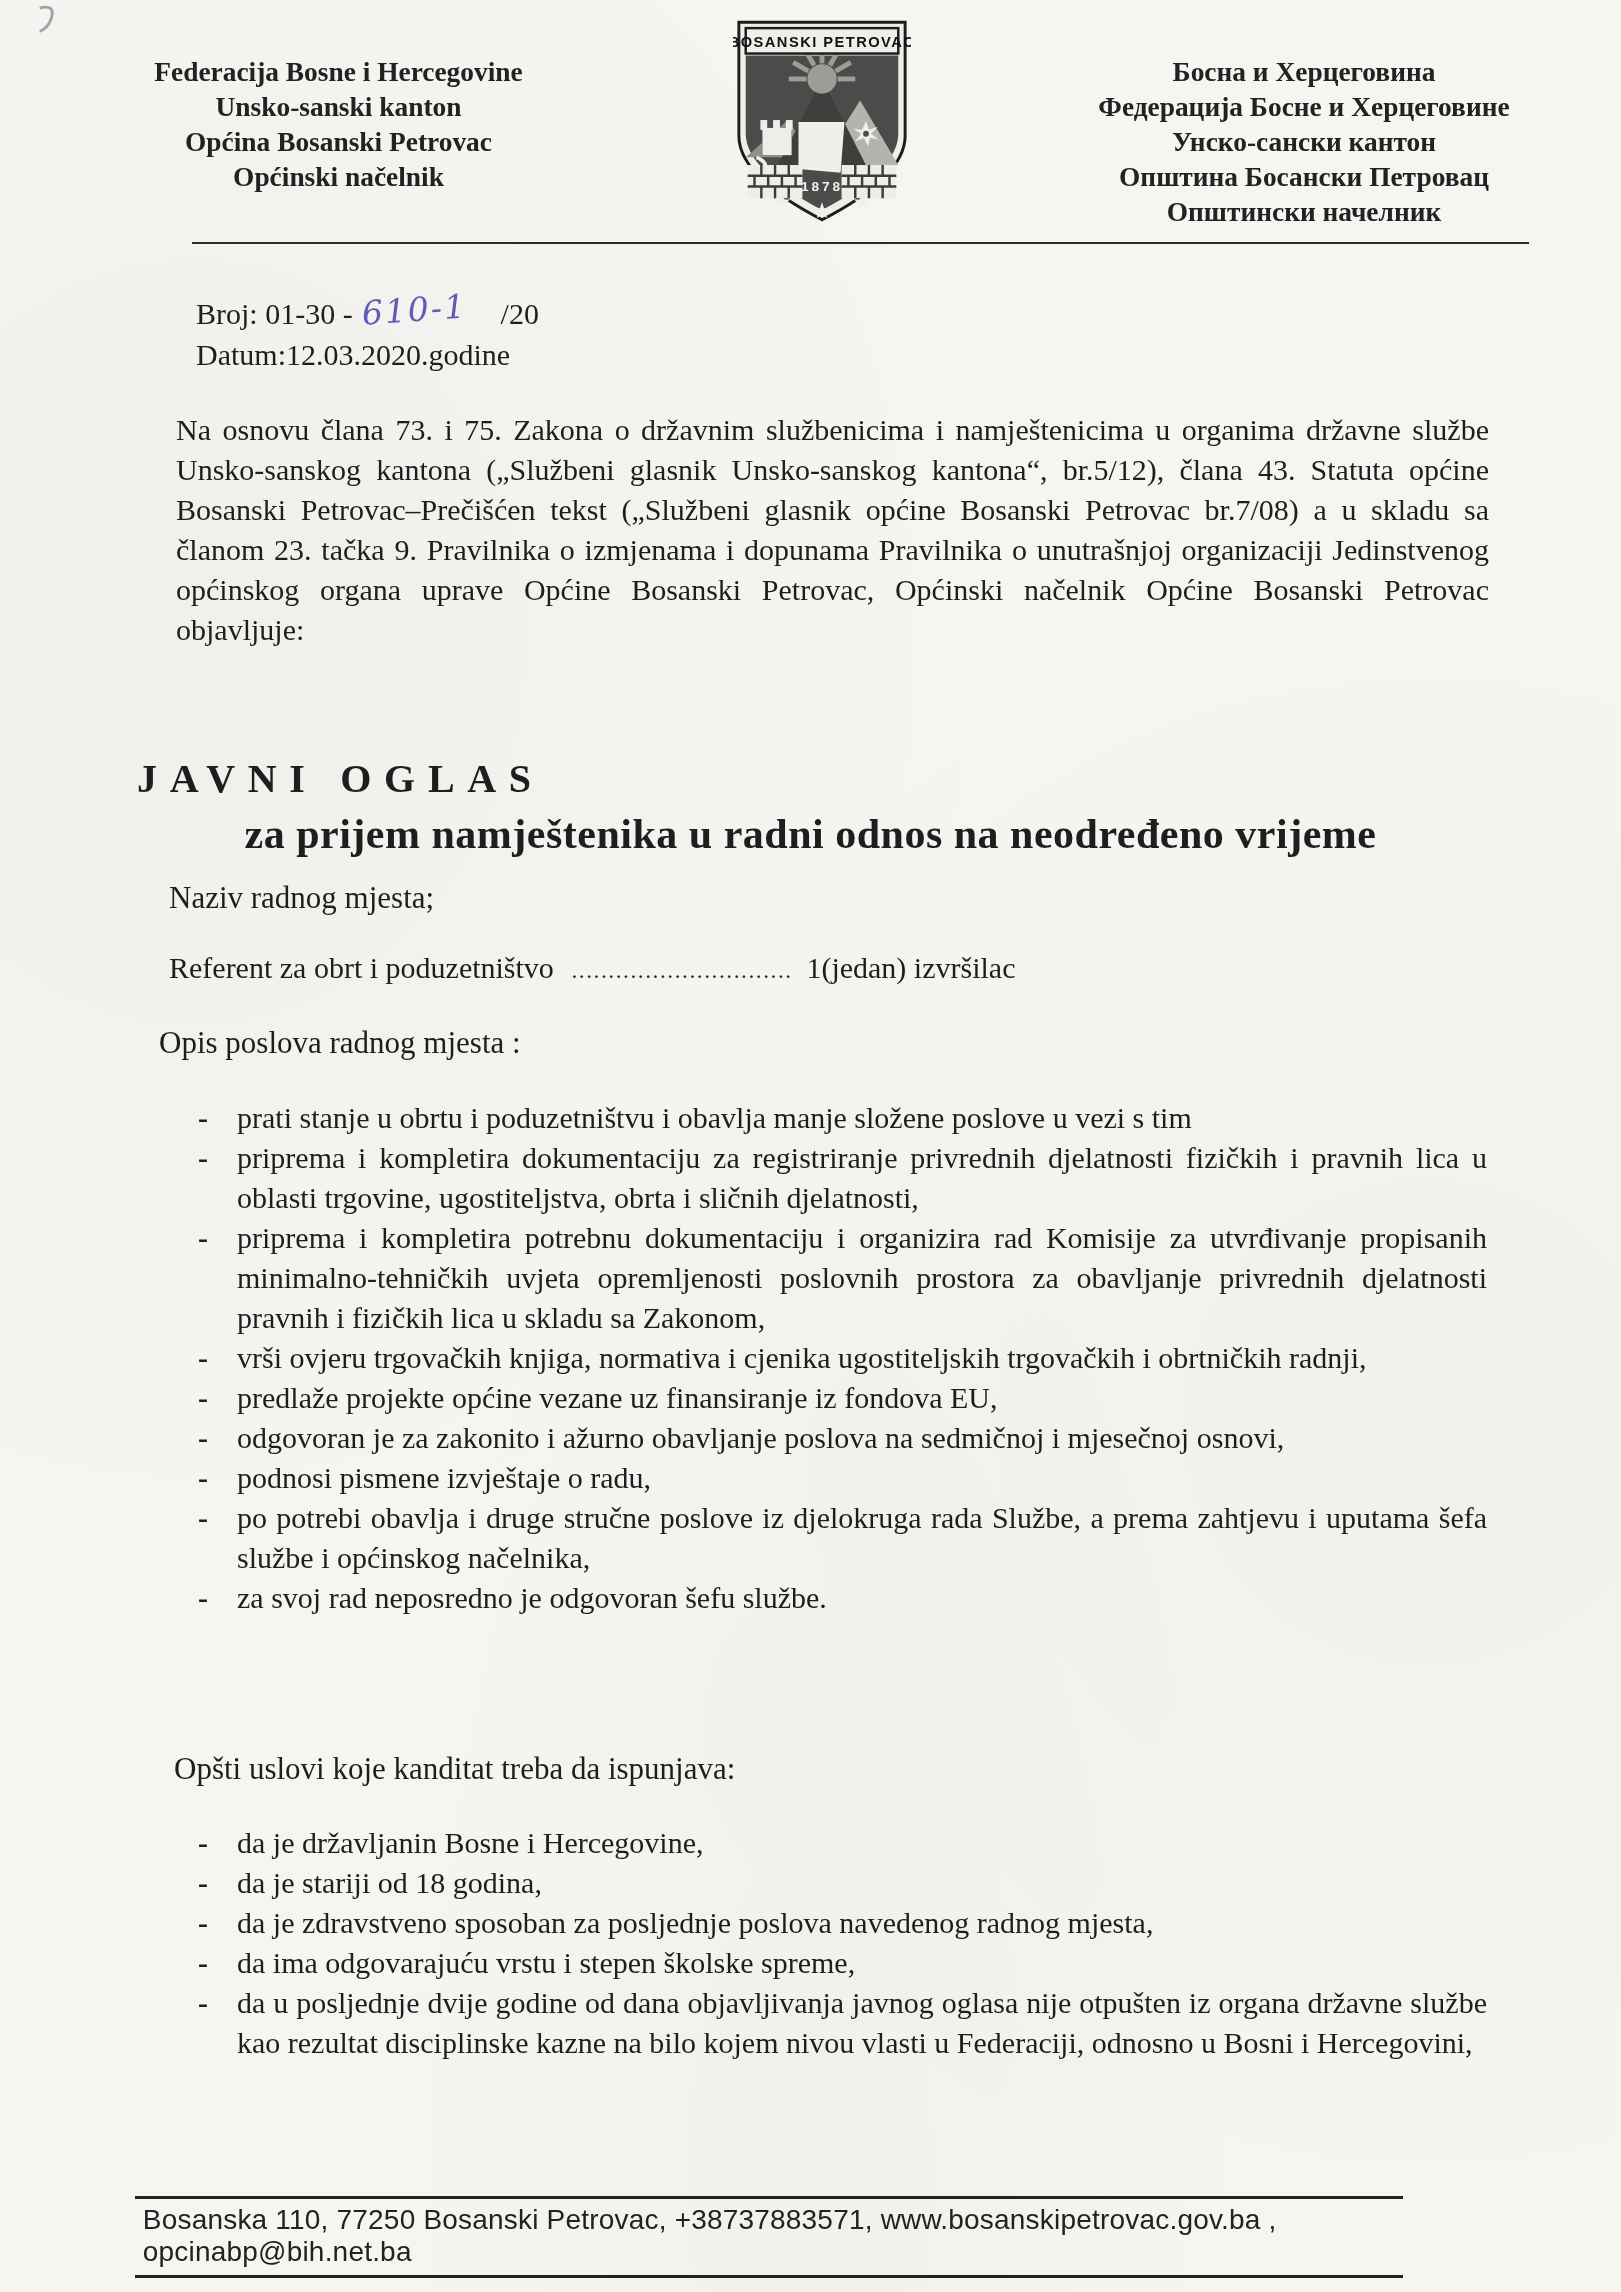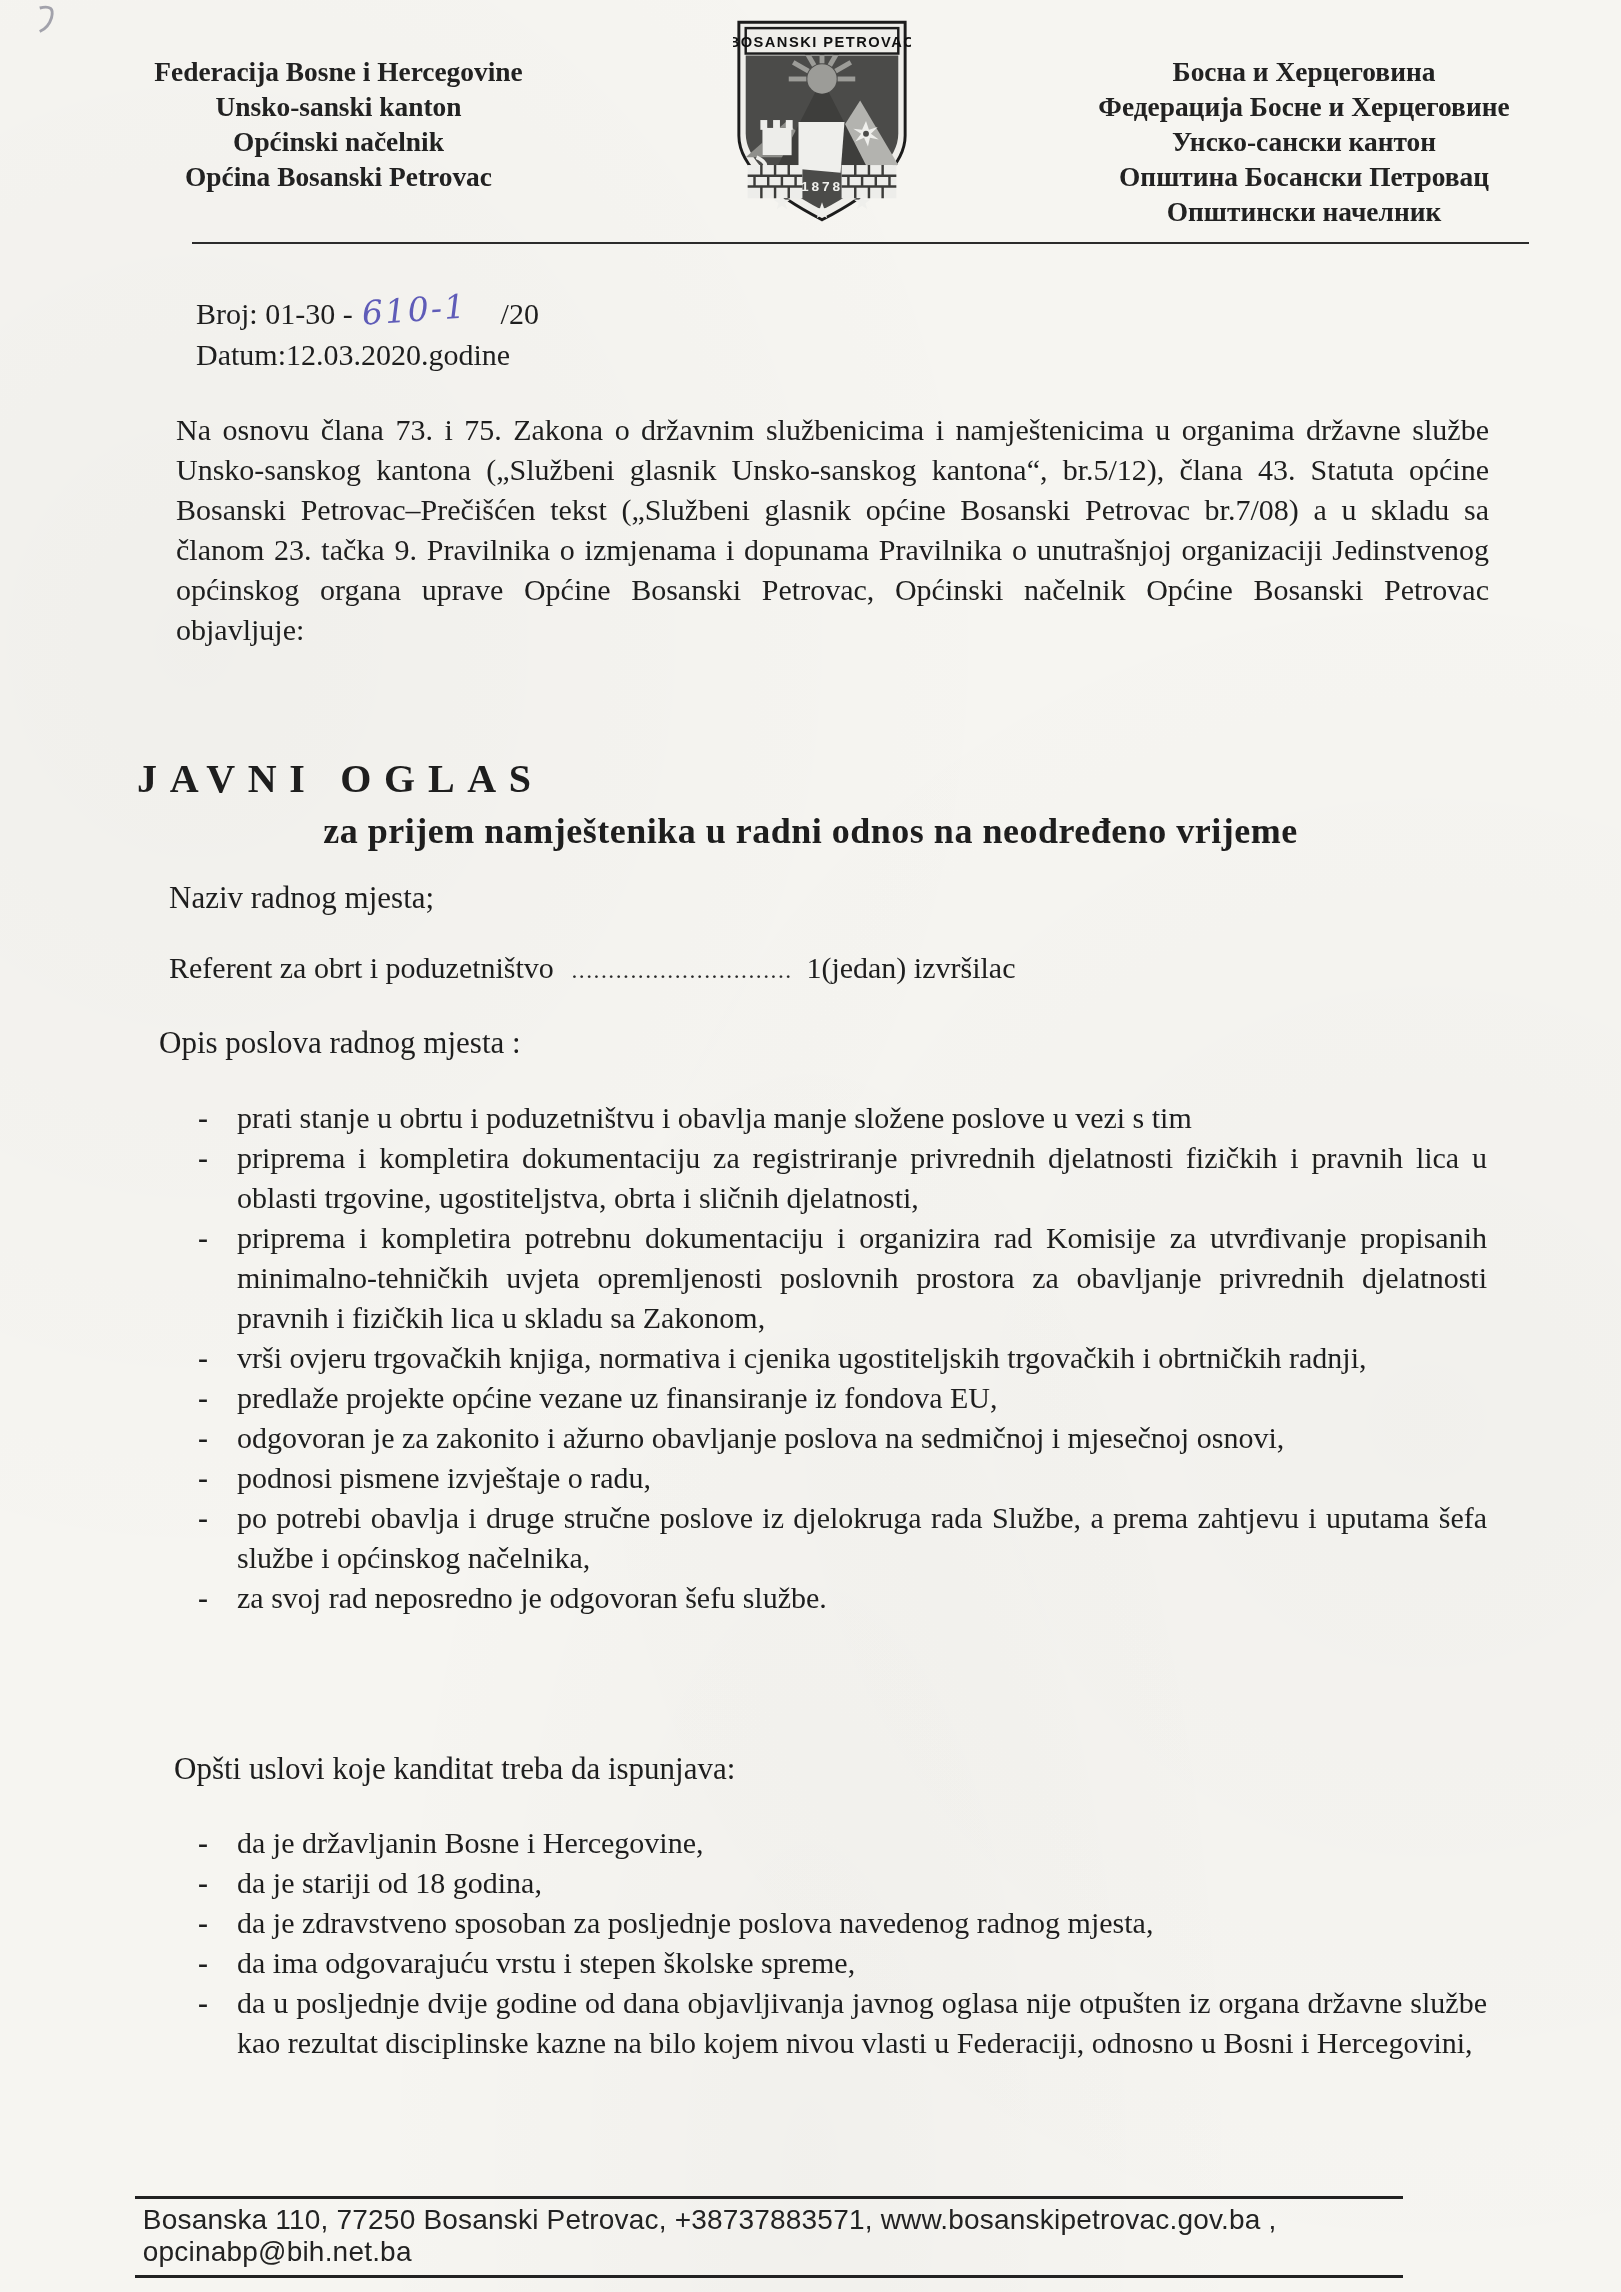--- a/index.html
+++ b/index.html
@@ -49,21 +49,21 @@
   }
   
   .title{
     position:absolute;top:755px;left:137px;width:1347px;
     text-align:left;font-weight:bold;
     font-size:40px;letter-spacing:12.7px;
   }
   .subtitle{
     position:absolute;top:810px;left:137px;width:1347px;
     text-align:center;font-weight:bold;
-    font-size:36px;letter-spacing:0.5px;
+    font-size:42px;letter-spacing:0.5px;
   }
   
   .section-heading{position:absolute;font-weight:normal;font-size:31px;}
   .h-naziv{top:880px;left:169px;}
   .h-opis{top:1025px;left:159px;}
   .h-opsti{top:1751px;left:174px;}
   
   .position-line{position:absolute;top:951px;left:169px;font-size:30px;white-space:nowrap;}
   .dots{font-size:23.5px;letter-spacing:1.5px;color:#2a2a2a;margin:0 13.7px 0 17.6px;}
   
@@ -96,23 +96,23 @@
     <path d="M14,6 Q30,2 26,16 Q23,26 14,30" fill="none" stroke="#8d8d9a" stroke-width="3" opacity="0.8"></path>
   </svg>
 
   <div class="header-col left">
 
 
       <div class="org-line">Federacija Bosne i Hercegovine</div>
 
       <div class="org-line">Unsko-sanski kanton</div>
 
+      <div class="org-line">Općina Bosanski Petrovac</div>
+
       <div class="org-line">Općinski načelnik</div>
-
-      <div class="org-line">Općina Bosanski Petrovac</div>
     </div>
 
   <div class="coa">
     <svg width="178" height="208" viewBox="0 0 182 212">
 
       <path d="M6,4 H176 V120 Q176 162 91 206 Q6 162 6 120 Z" fill="#efeeea" stroke="#1c1c1c" stroke-width="3"></path>
 
       <path d="M13,38 H169 V118 Q169 155 91 196 Q13 155 13 118 Z" fill="#4b4b49"></path>
 
       <polygon points="88,150 130,84 169,150" fill="#b3b3af"></polygon>

